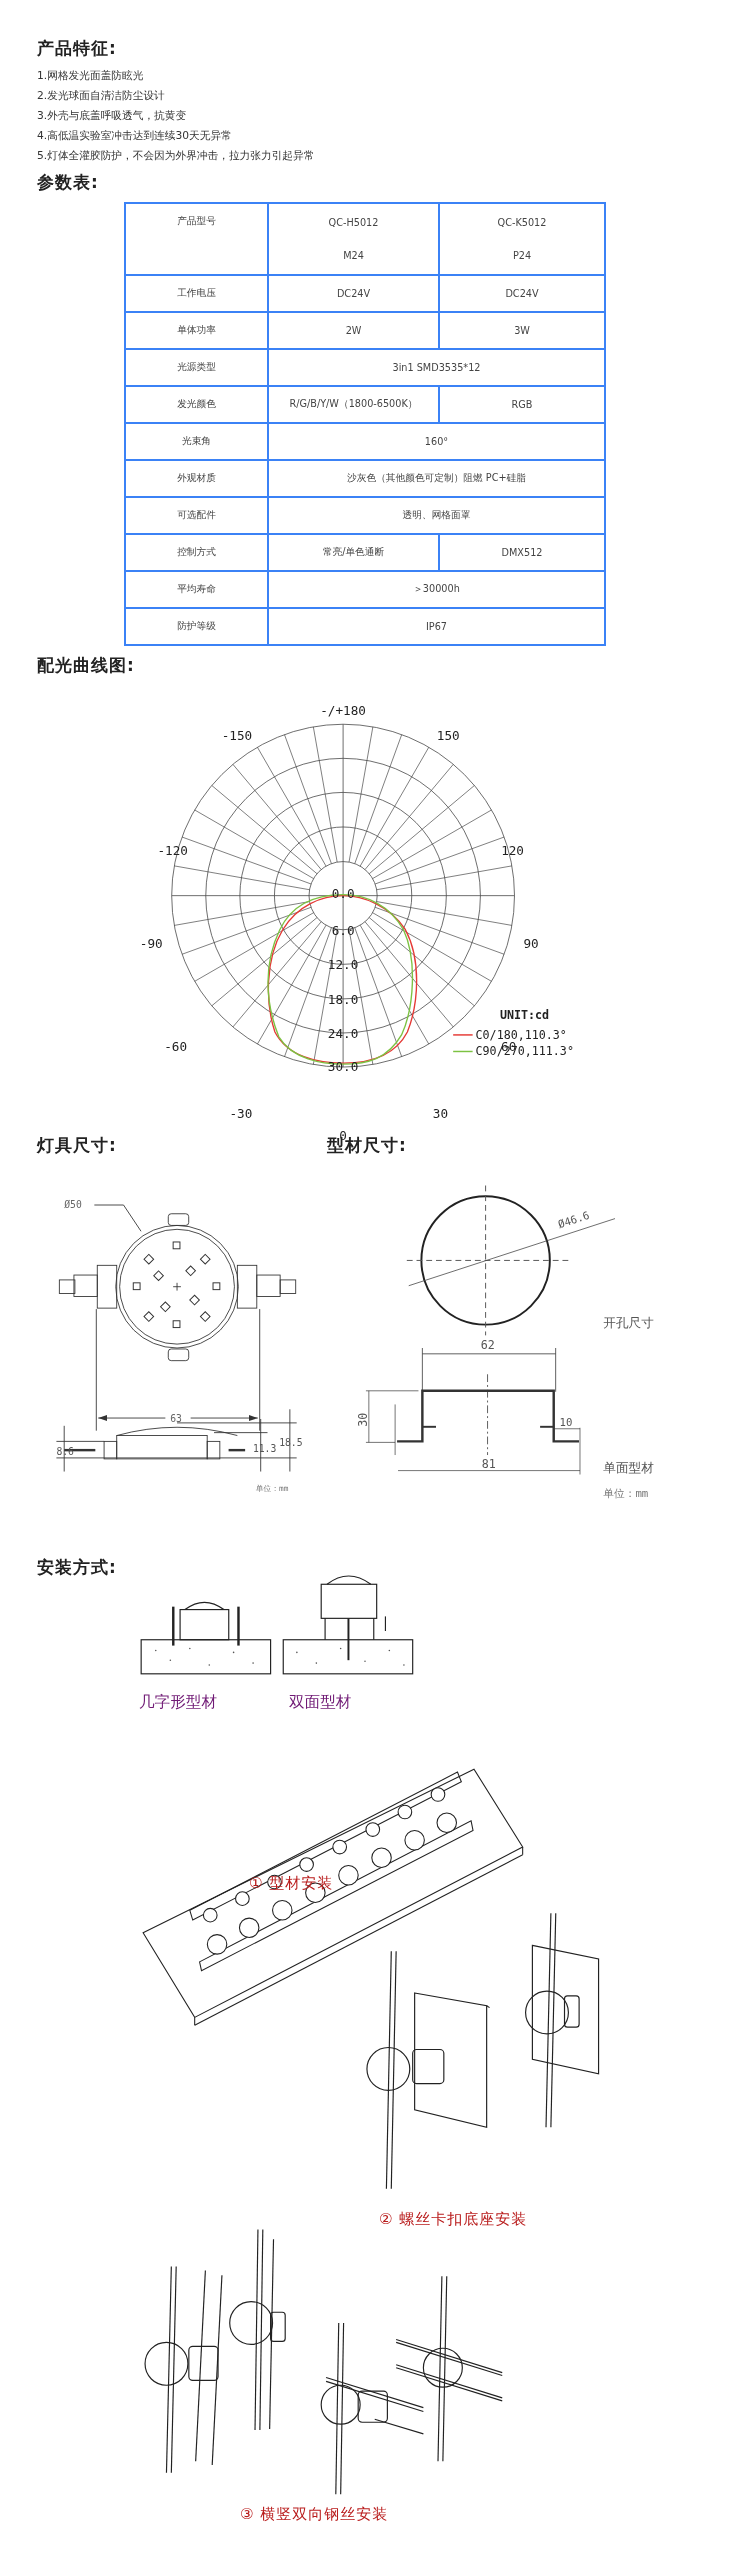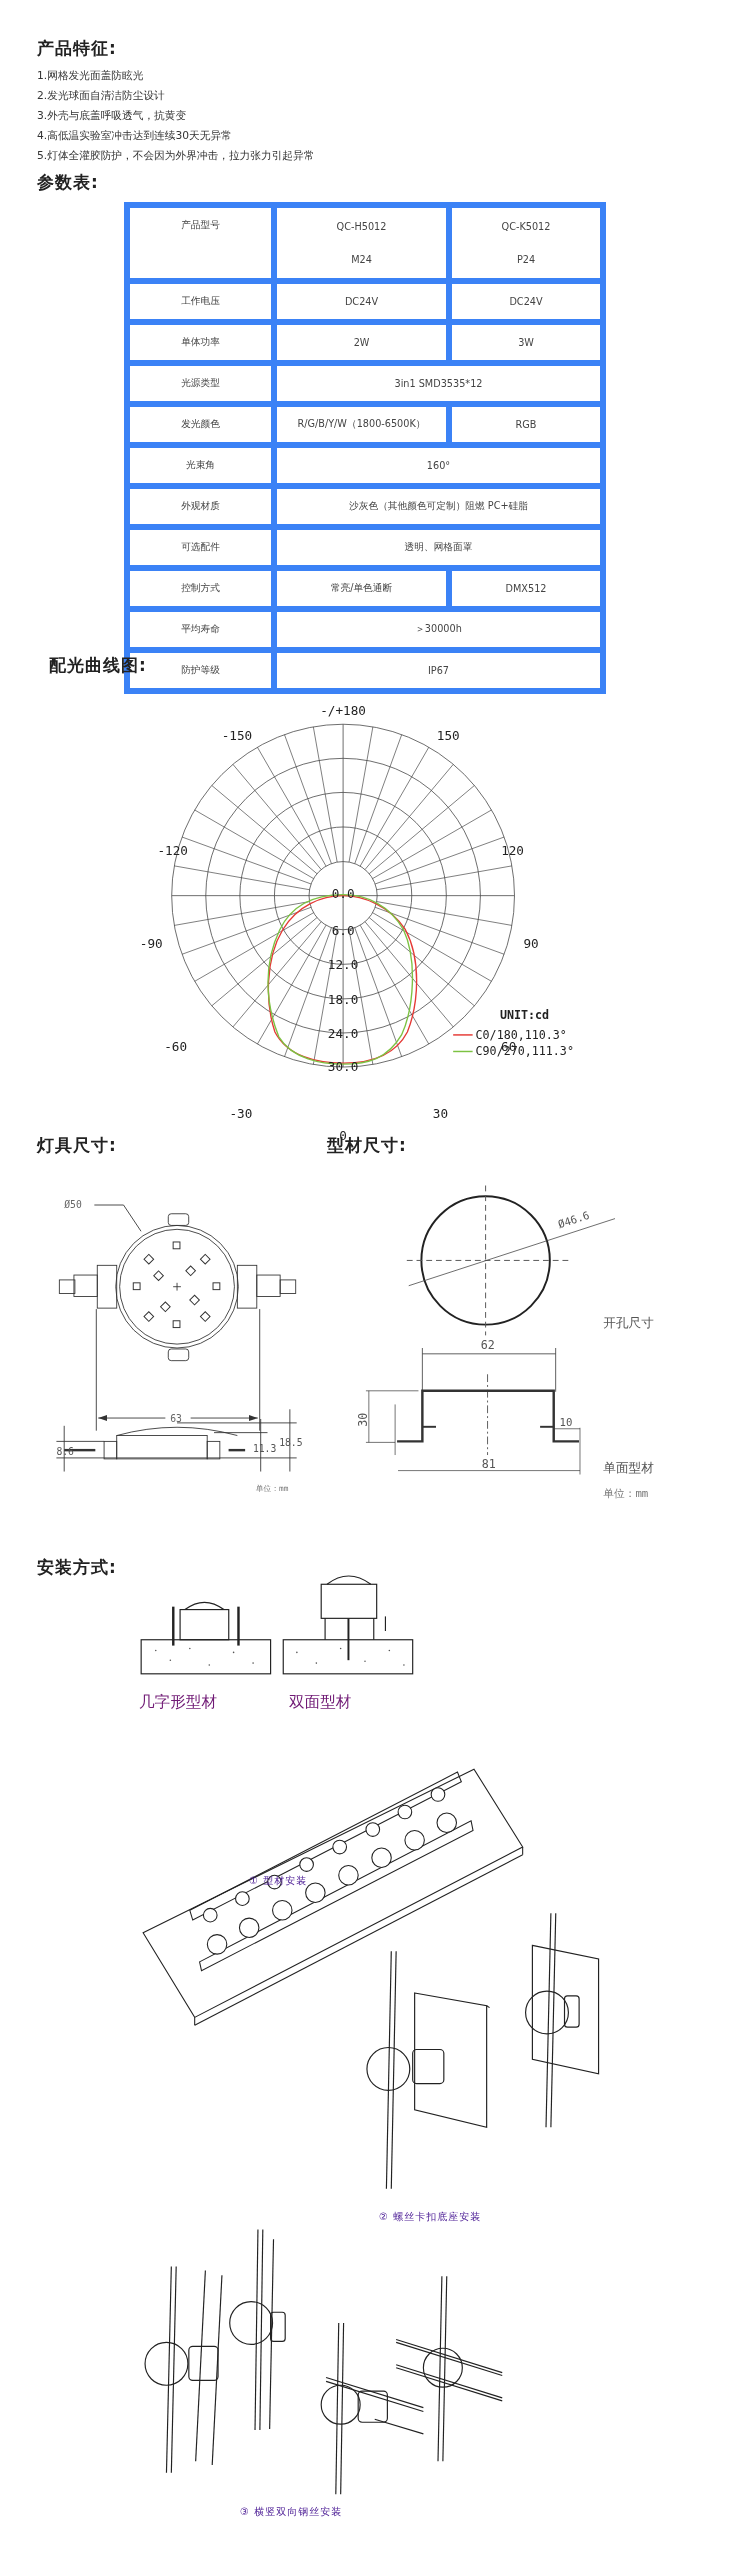--- a/index.html
+++ b/index.html
@@ -1,26 +1,26 @@
 <!DOCTYPE html>
 <html><head>
 <meta charset="utf-8">
 <style>
   html,body{margin:0;padding:0;background:#ffffff;}
   body{width:730px;height:2576px;position:relative;overflow:hidden;font-family:"DejaVu Sans","Liberation Sans",sans-serif;color:#333;}
   .abs{position:absolute;}
   .h2{font-size:17px;font-weight:bold;color:#222;letter-spacing:1px;}
   .feat{font-size:10.7px;color:#333;line-height:20px;}
   table.spec{position:absolute;left:124px;top:202px;width:482px;border-collapse:collapse;font-size:9.7px;color:#444;}
-  table.spec td{border:6px solid #3b82f6;text-align:center;height:35px;padding:0;}
+  table.spec td{border:2px solid #3b82f6;text-align:center;height:35px;padding:0;}
   table.spec td.lbl{width:141px;}
   table.spec td.mid{width:169px;}
   .model-cell div{height:33px;line-height:33px;}
   svg text{font-family:"DejaVu Sans Mono","Liberation Mono",monospace;}
-  .cap{font-size:10px;color:#4c1d95;letter-spacing:1px;}
+  .cap{font-size:15px;color:#b91c1c;letter-spacing:1px;}
   .label{font-size:13.6px;color:#701a75;}
 </style>
 </head>
 <body>
 
 <div class="abs h2" style="left:37px;top:37px;">产品特征:</div>
 <div class="abs feat" style="left:37px;top:66px;">
   <div>1.网格发光面盖防眩光</div>
   <div>2.发光球面自清洁防尘设计</div>
   <div>3.外壳与底盖呼吸透气，抗黄变</div>
@@ -84,21 +84,21 @@
     <td class="lbl">平均寿命</td>
     <td colspan="2">＞30000h</td>
   </tr>
   <tr>
     <td class="lbl">防护等级</td>
     <td colspan="2">IP67</td>
   </tr>
 </tbody>
   </table>
 
-<div class="abs h2" style="left:37px;top:654px;margin-left:12px;">配光曲线图:</div>
+<div class="abs h2" style="left:37px;top:654px;">配光曲线图:</div>
 <svg class="abs" style="left:122px;top:696px;" width="487" height="448" viewBox="125 715 500 460">
   <g stroke="#444" stroke-width="0.8" fill="none">
     <circle cx="352" cy="920" r="35"></circle>
     <circle cx="352" cy="920" r="70.5"></circle>
     <circle cx="352" cy="920" r="106"></circle>
     <circle cx="352" cy="920" r="141"></circle>
     <circle cx="352" cy="920" r="176"></circle>
     <line x1="176" y1="920" x2="528" y2="920"></line>
     <line x1="352" y1="744" x2="352" y2="1096"></line>
   </g>

